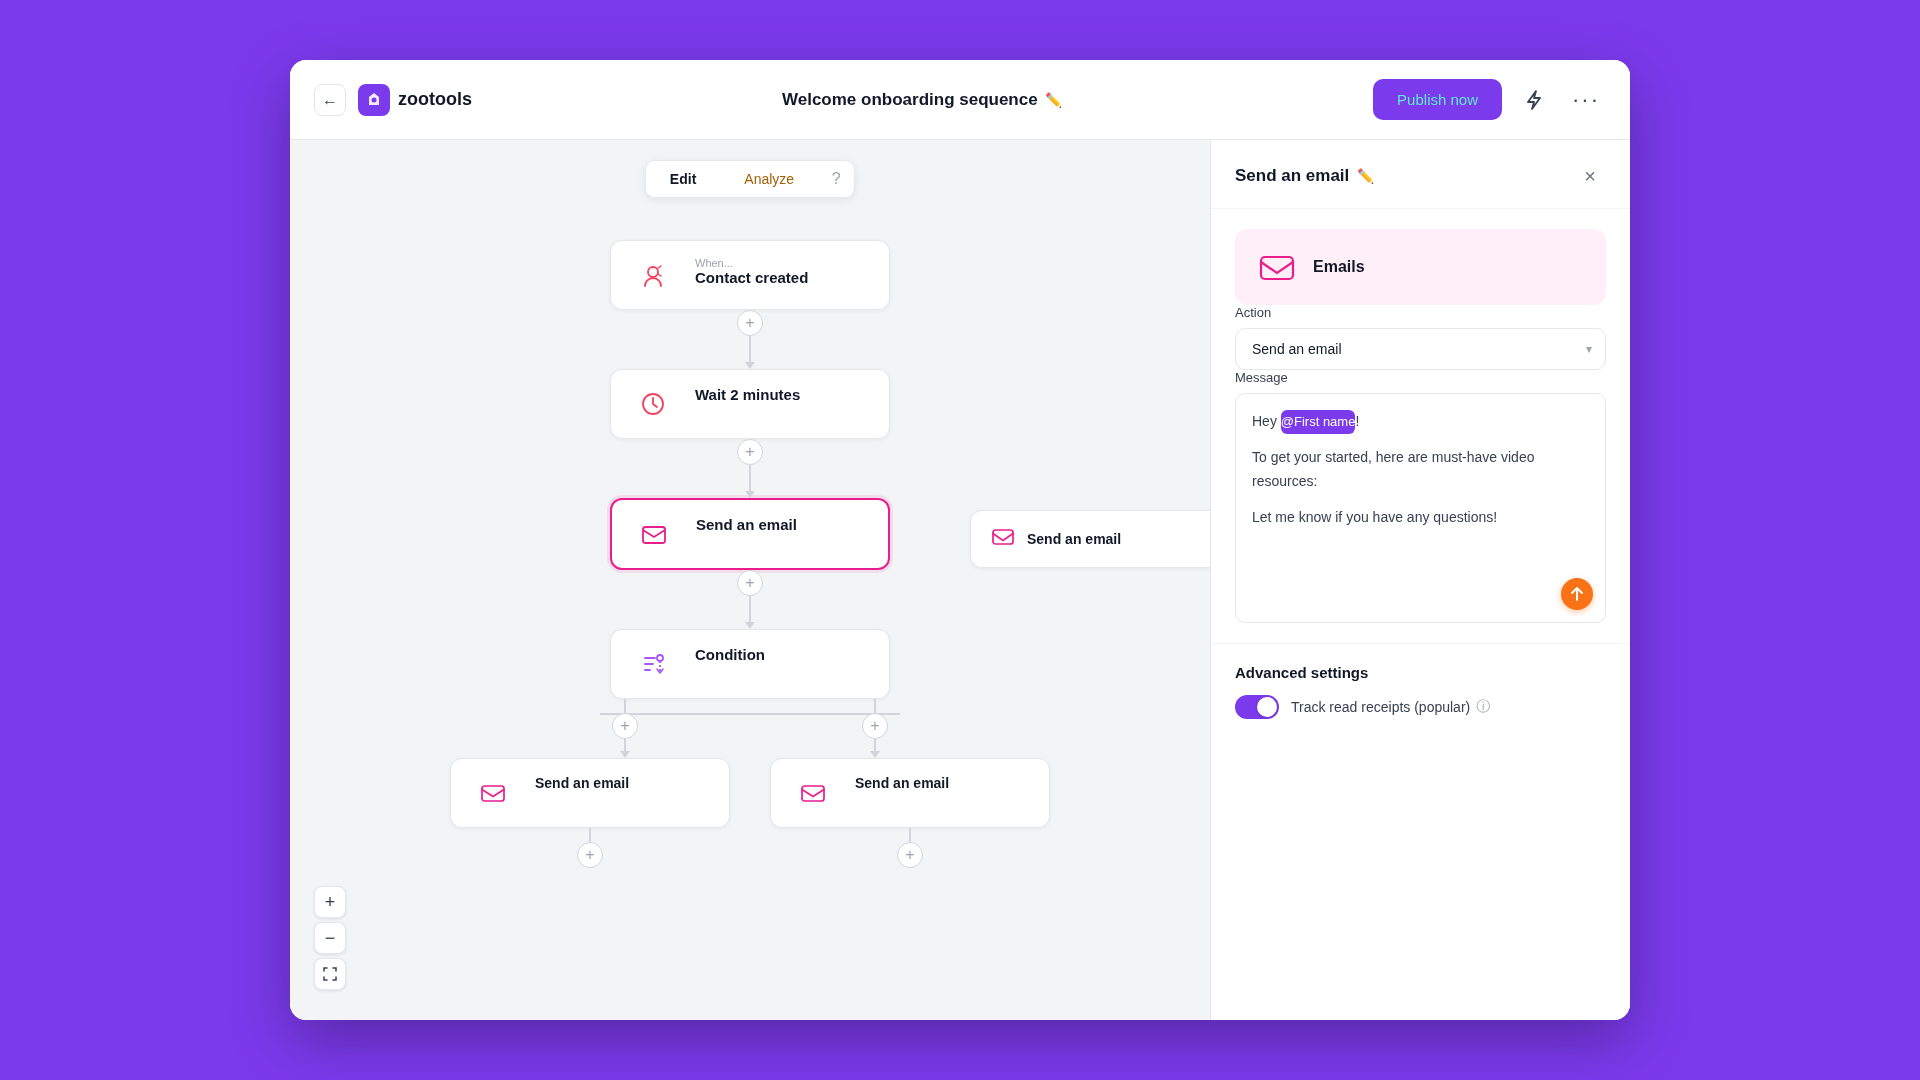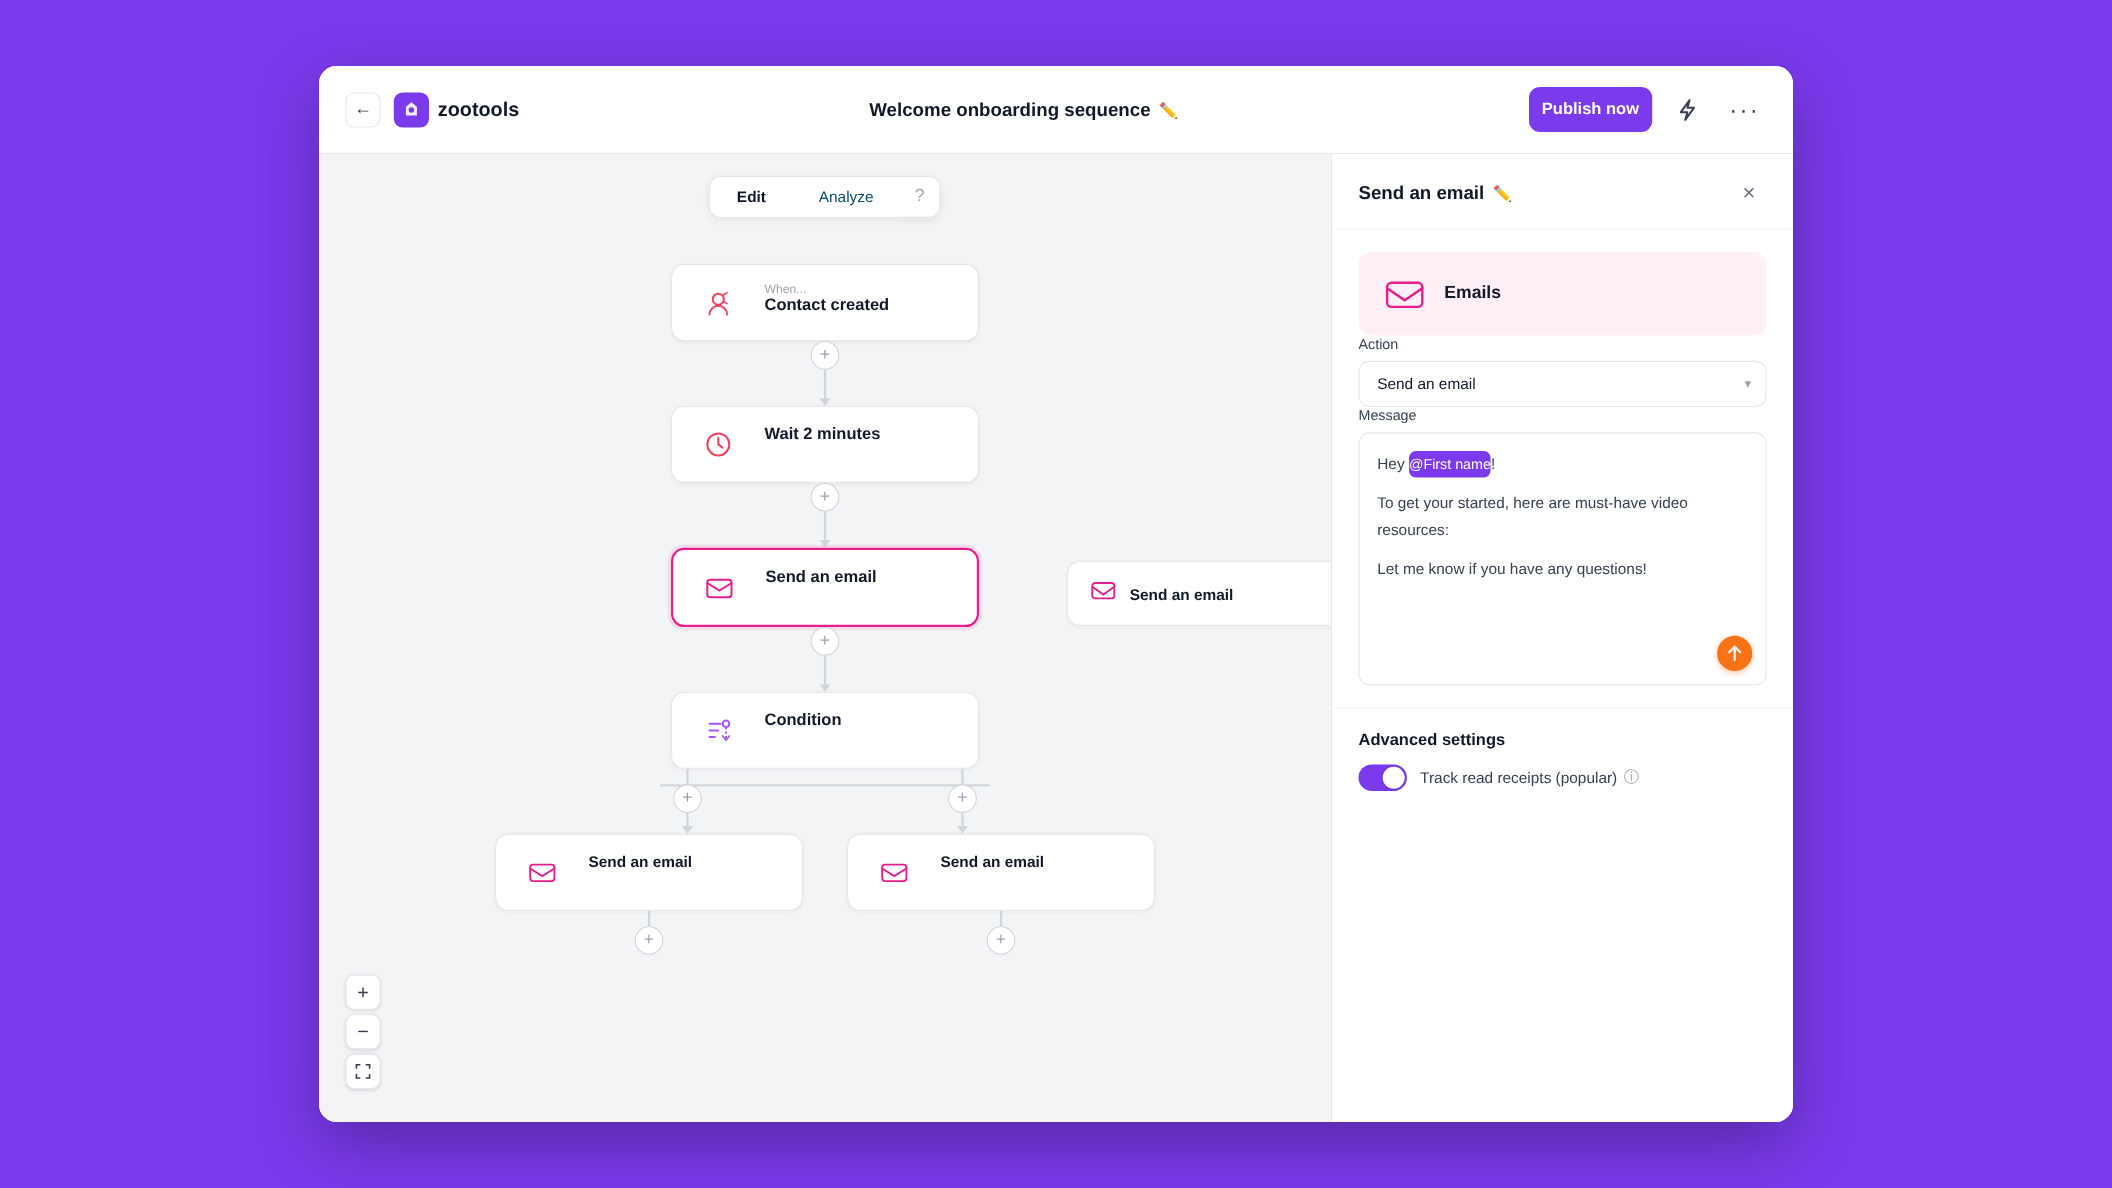--- a/index.html
+++ b/index.html
@@ -70,25 +70,25 @@
       font-size: 17px; font-weight: 600; color: #111827;
     }
     .edit-icon {
       color: #6b7280; font-size: 14px; cursor: pointer;
     }
     .header-right {
       display: flex; align-items: center; gap: 12px;
     }
     .publish-btn {
       background: #7c3aed;
-      color: #ffffff;
+      color: #5eead4;
       border: none;
       border-radius: 10px;
-      padding: 12px 12px;
-      font-size: 15px; font-weight: 700;
+      padding: 12px 24px;
+      font-size: 15px; font-weight: 400;
       cursor: pointer;
     }
     .icon-btn {
       width: 40px; height: 40px;
       border: none; background: transparent;
       cursor: pointer;
       display: flex; align-items: center; justify-content: center;
       font-size: 20px; color: #6b7280;
     }
     
@@ -114,21 +114,21 @@
       border-radius: 10px;
       border: 1px solid #e5e7eb;
       display: flex;
       overflow: hidden;
       box-shadow: 0 2px 8px rgba(0,0,0,0.08);
     }
     .tab {
       padding: 10px 24px;
       font-size: 14px; font-weight: 500;
       cursor: pointer;
-      color: #0c4a6e;
+      color: #a16207;
       background: white;
     }
     .tab.active {
       color: #111827; font-weight: 600;
     }
     .tab-help {
       width: 36px; height: 36px;
       display: flex; align-items: center; justify-content: center;
       color: #9ca3af; font-size: 16px;
       cursor: pointer;

